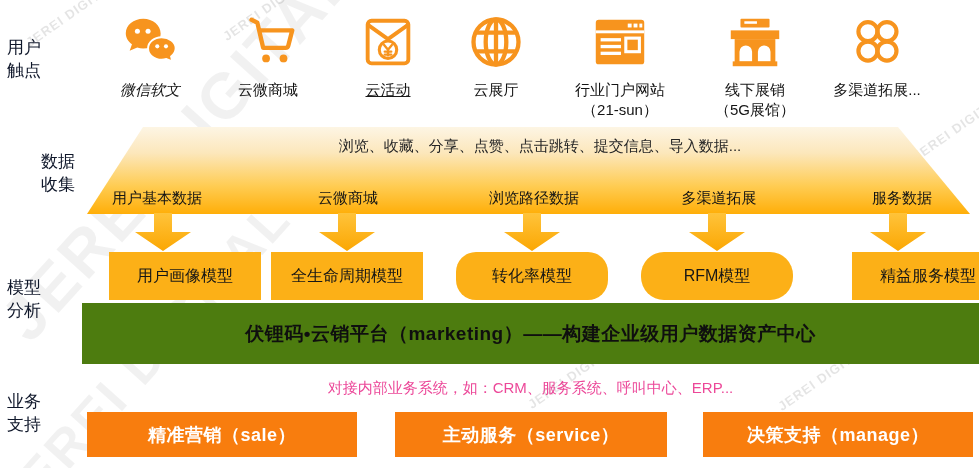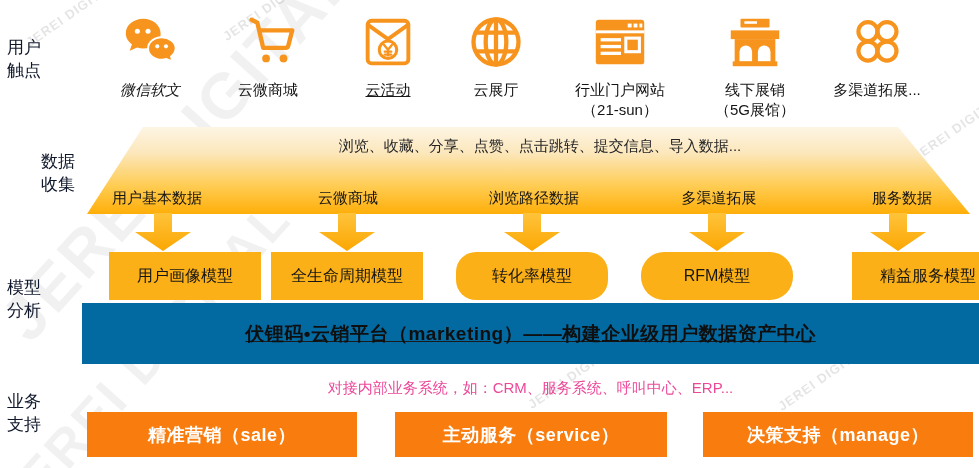--- a/index.html
+++ b/index.html
@@ -30,22 +30,22 @@
     color:#141414;white-space:nowrap;}
   
   .arrow{position:absolute;top:213px;width:56px;height:38px;z-index:1;
     background:linear-gradient(180deg,#FFC33A,#FBA703);
     -webkit-clip-path:polygon(19px 0,37px 0,37px 19px,56px 19px,28px 38px,0 19px,19px 19px);
     clip-path:polygon(19px 0,37px 0,37px 19px,56px 19px,28px 38px,0 19px,19px 19px);}
   
   .model{position:absolute;top:252px;height:48px;width:152px;background:#FCB017;z-index:1;
     display:flex;align-items:center;justify-content:center;font-size:16px;color:#161616;}
   
-  .platform-bar{position:absolute;left:82px;top:303px;width:897px;height:61px;background:#0369a1;
-    display:flex;align-items:center;justify-content:center;z-index:1;text-decoration:underline;}
+  .platform-bar{position:absolute;left:82px;top:303px;width:897px;height:61px;background:#4d7c0f;
+    display:flex;align-items:center;justify-content:center;z-index:1;}
   .platform-bar .t{font-size:19px;font-weight:bold;color:#0f0f0f;letter-spacing:.5px;}
   
   .integration{position:absolute;left:82px;top:379px;width:897px;text-align:center;
     font-size:15px;color:#ec4899;z-index:1;}
   
   .biz-btn{position:absolute;top:412px;height:45px;background:#F87D0E;z-index:1;
     display:flex;align-items:center;justify-content:center;
     color:#ffffff;font-size:18px;font-weight:bold;letter-spacing:.5px;}
   svg{display:block;}
 </style>

